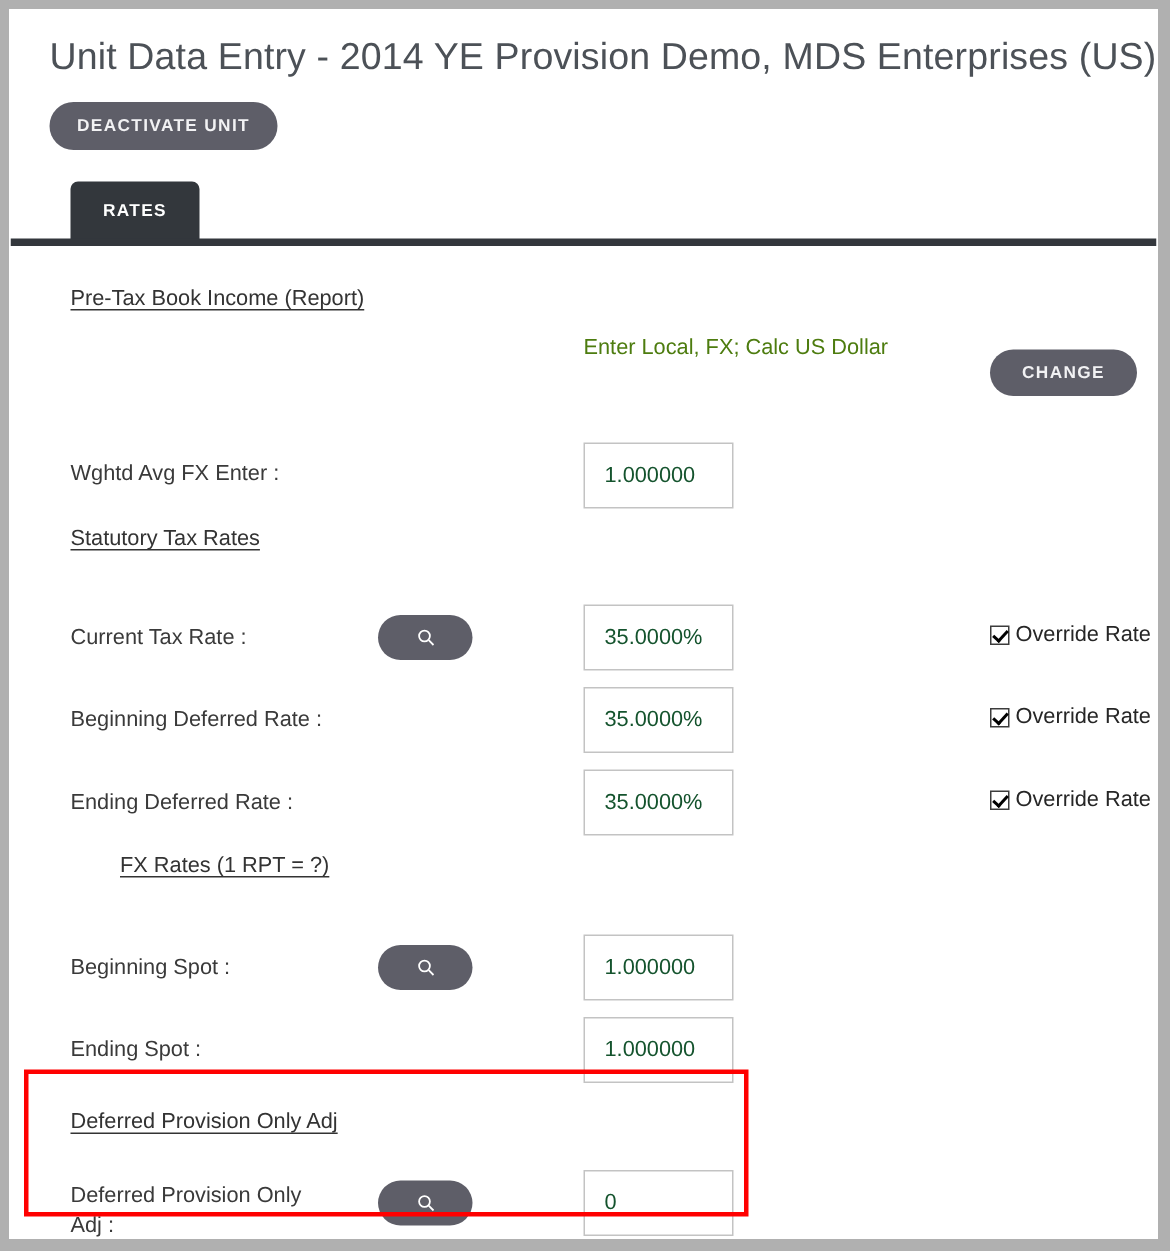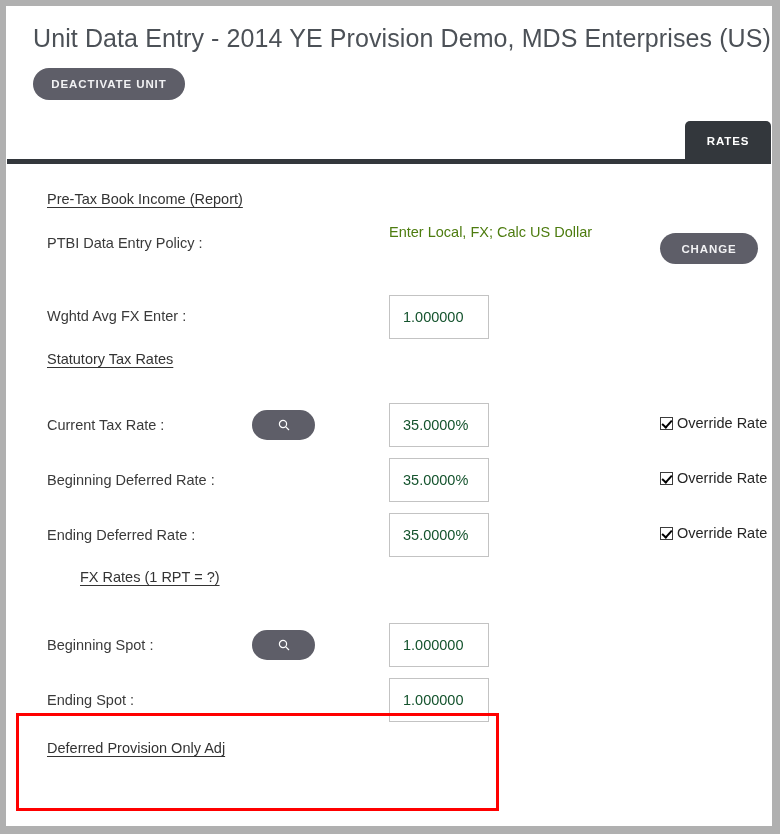--- a/index.html
+++ b/index.html
@@ -58,21 +58,21 @@
   #deactivate-unit-button {
     margin-top: 13px;
     width: 152px; height: 32px;
   }
 
   
   #tab-strip {
     position: relative;
     margin-top: 21px;
     height: 42px;
-    text-align: right;
+    padding-left: 40px;
   }
   .tab {
     display: inline-flex;
     align-items: center;
     justify-content: center;
     width: 86px; height: 39px;
     background: #33373c;
     color: #ffffff;
     font-size: 11.5px;
     font-weight: 700;
@@ -219,21 +219,20 @@
     <div id="tab-underline"></div>
   </div>
 
   <div id="form-body">
 
     <div class="row" style="height:52px;">
       <div class="section-head" style="top:28px;">Pre-Tax Book Income (Report)</div>
     </div>
 
     <div class="row" style="height:64px;">
-      <div class="field-label" style="top:18px;">PTBI Data Entry Policy :</div>
       <div class="static-value" style="top:9px;">Enter Local, FX; Calc US Dollar</div>
       <button class="pill-btn" id="change-button" style="top:18px;">CHANGE</button>
     </div>
 
     <div class="row" style="height:72px;">
       <div class="field-label" style="top:27px;">Wghtd Avg FX Enter :</div>
       <input class="text-input" style="top: 16px;" type="text" readonly="" value="1.000000">
     </div>
 
     <div class="row" style="height:52px;">
@@ -294,16 +293,28 @@
 
     <div class="row" style="height:56px;">
       <div class="field-label" style="top:12px;">Ending Spot :</div>
       <input class="text-input" style="top: 0px;" type="text" readonly="" value="1.000000">
     </div>
 
     <div class="row" style="height:46px;">
       <div class="section-head" style="top:6px;">Deferred Provision Only Adj</div>
     </div>
 
+    <div class="row">
+      <div class="field-label wrap" style="top:7px;">Deferred Provision Only Adj :</div>
+      <button class="search-btn" style="top:7px;">
+        <span>
+          <svg width="12" height="12" viewBox="0 0 12 12">
+            <circle cx="5" cy="5" r="3.6" fill="none" stroke="#ffffff" stroke-width="1.2"></circle>
+            <line x1="7.8" y1="7.8" x2="11" y2="11" stroke="#ffffff" stroke-width="1.2"></line>
+          </svg>
+        </span>
+      </button>
+      <input class="text-input" style="top: 0px;" type="text" readonly="" value="0">
+    </div>
 
     <div id="highlight-box"></div>
   </div>
 </div>
 
 </body></html>

